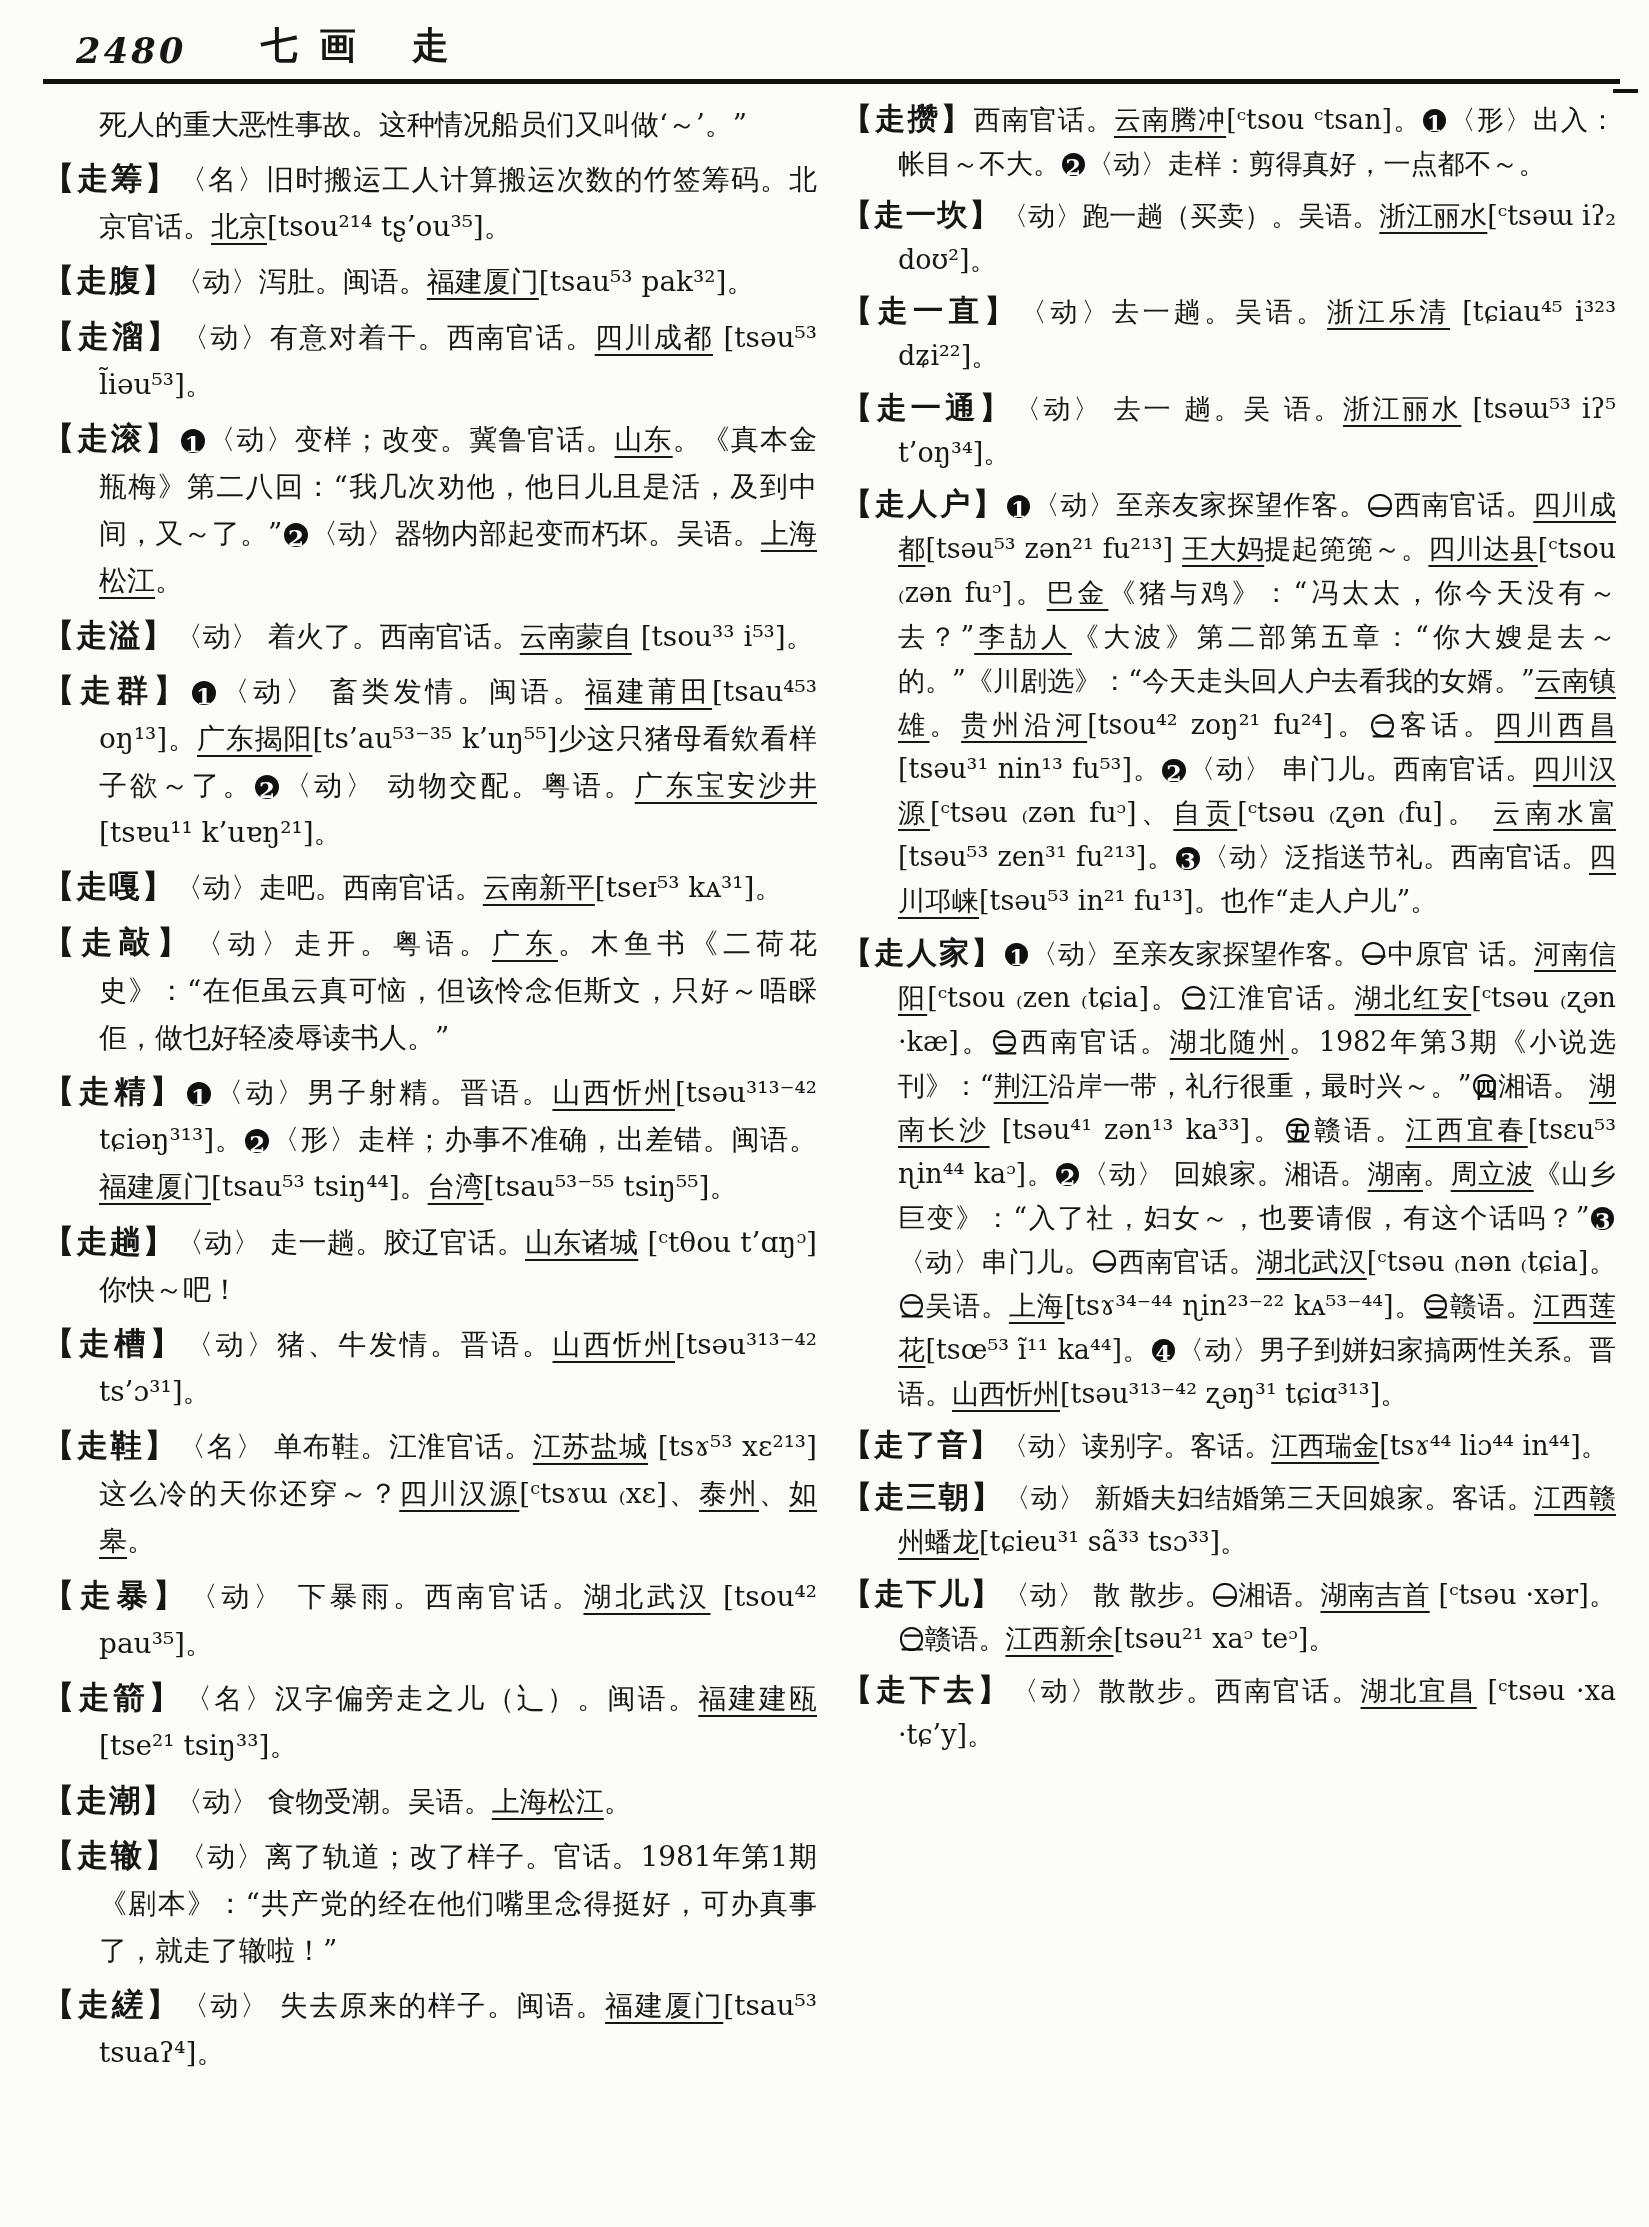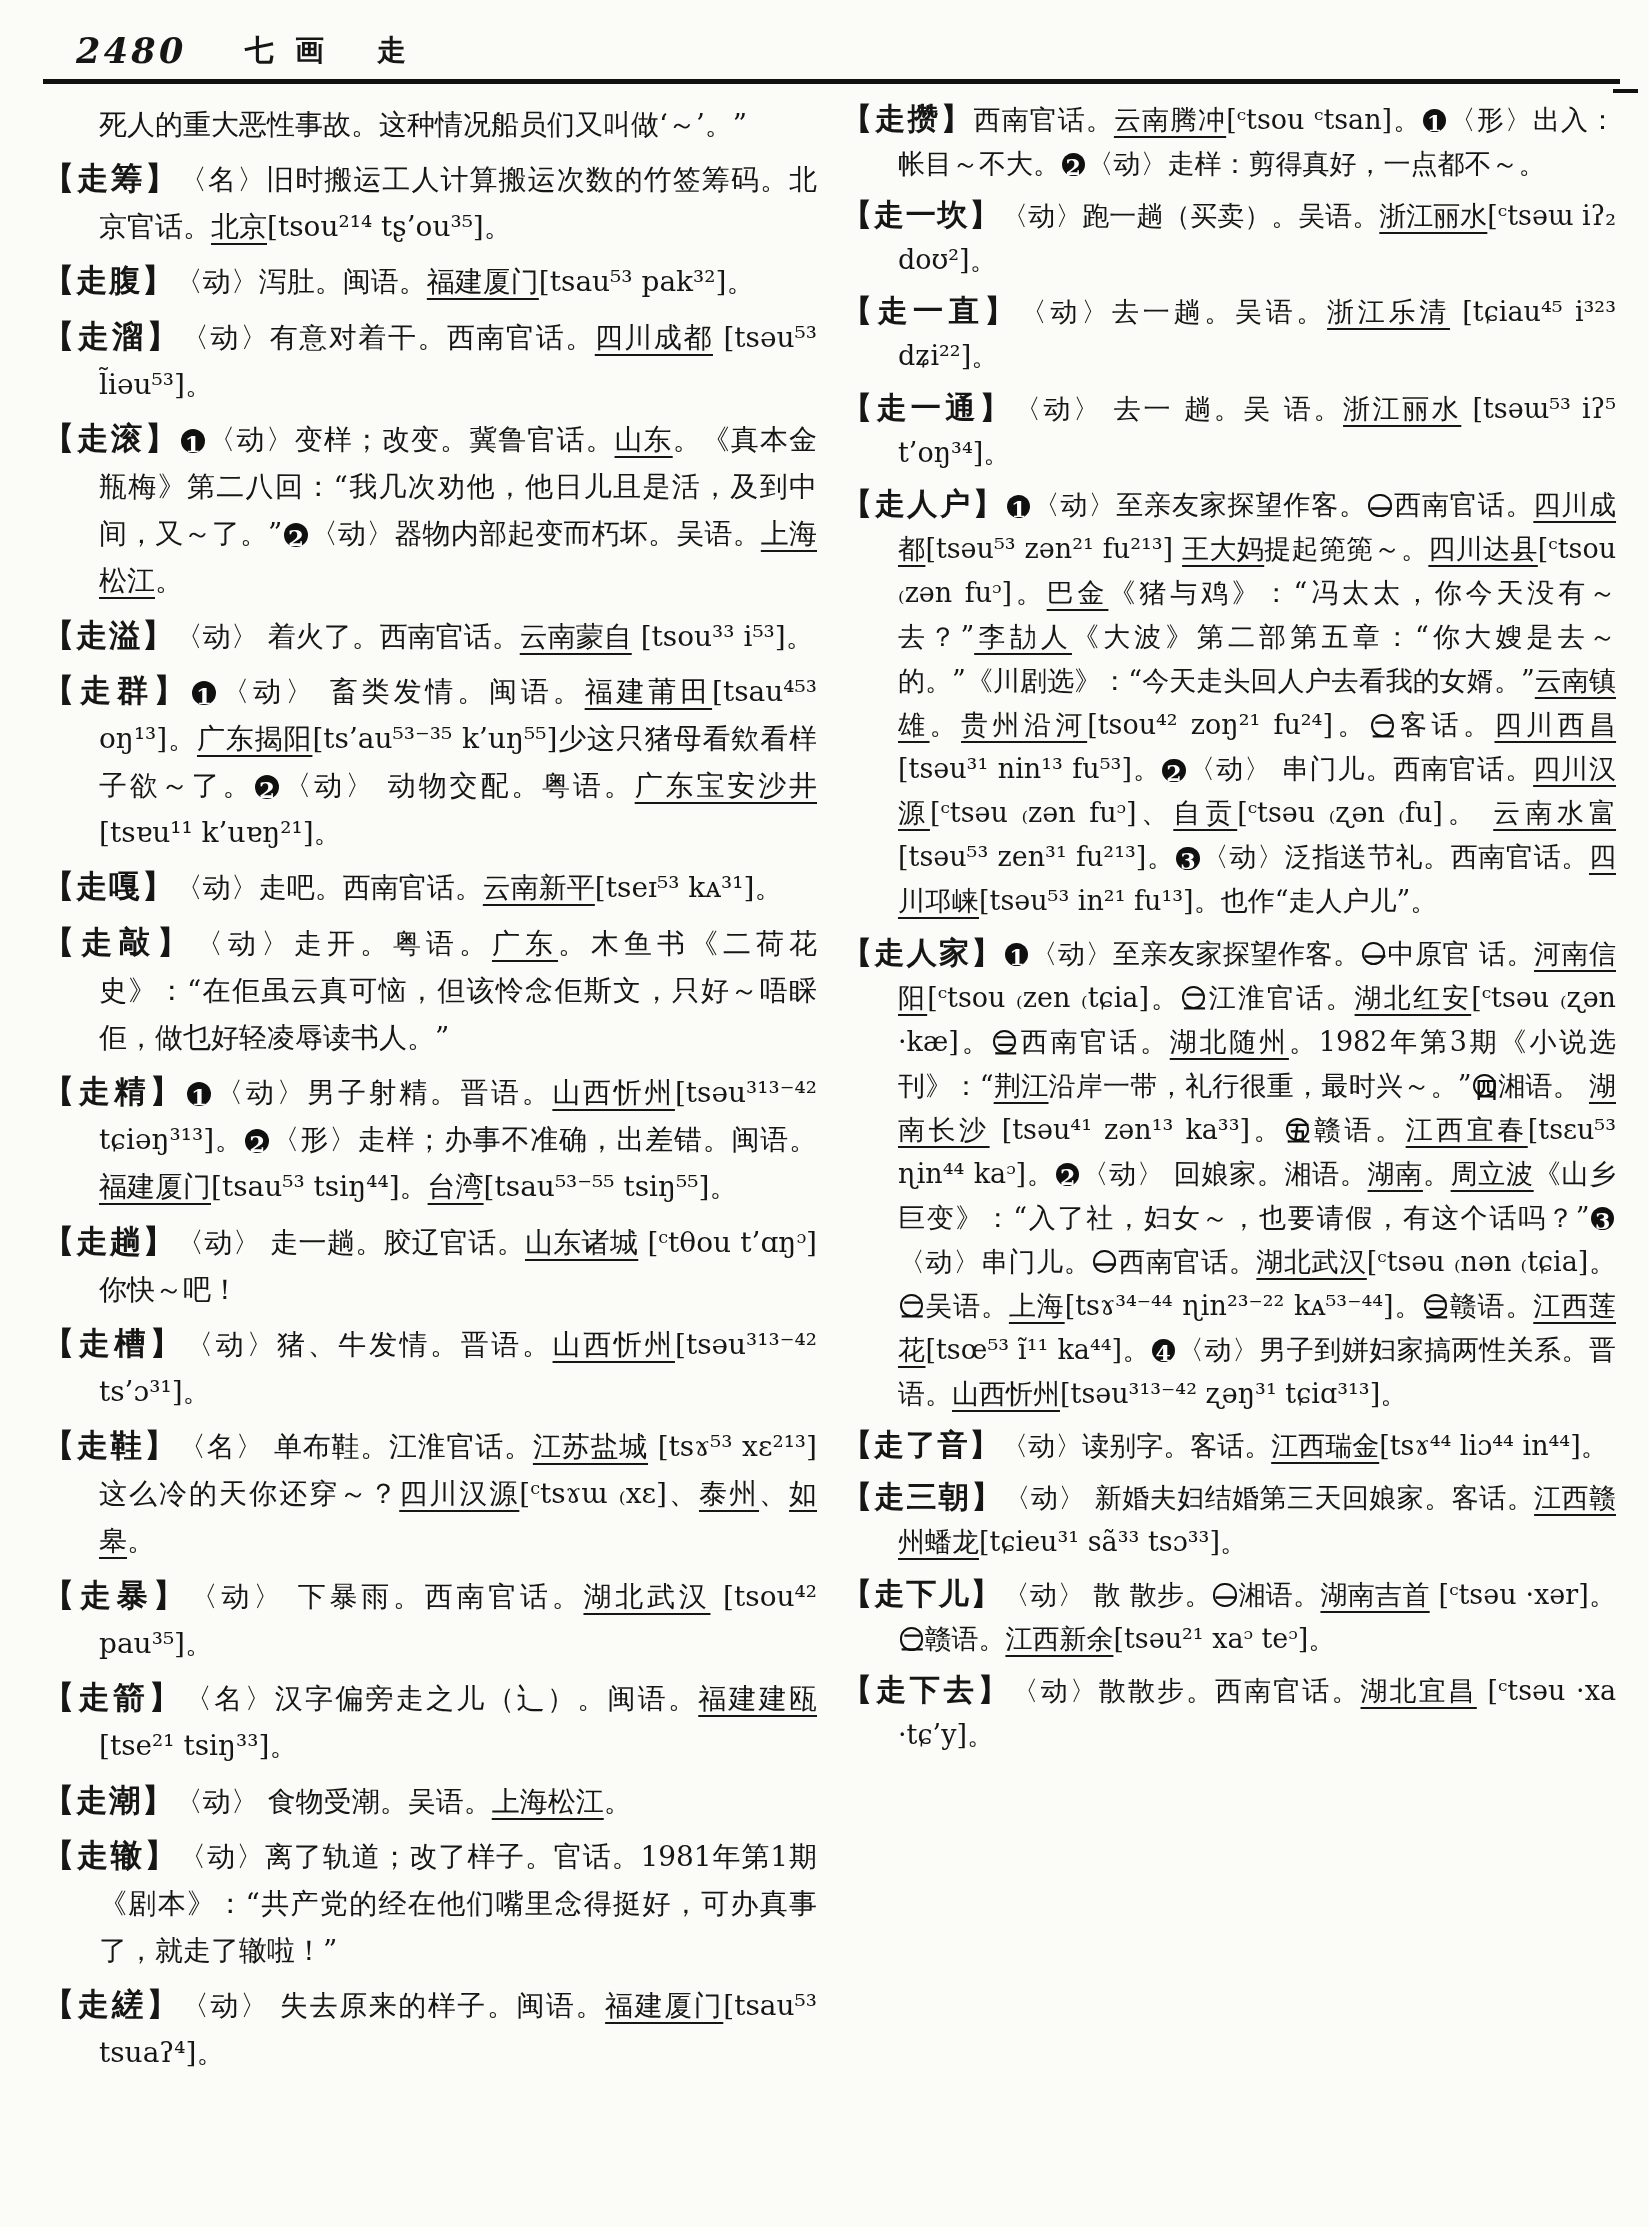--- a/index.html
+++ b/index.html
@@ -2,23 +2,23 @@
 <html style="font-size:13.2px"><head>
 <meta charset="utf-8">
 <style>
   html,body{margin:0;padding:0;}
   body{
     width:1650px;height:2227px;overflow:hidden;
     background:#fbfbf7;color:#161616;
     font-family:"DejaVu Serif","Liberation Serif",serif;
   }
   .page{position:relative;width:1650px;height:2227px;box-sizing:border-box;padding:15px 30px 0 43px;}
-  .hdr{height:56px;display:flex;align-items:flex-end;gap:58px;padding-left:33px;text-align:right;}
+  .hdr{height:56px;display:flex;align-items:flex-end;gap:74px;padding-left:33px;text-align:right;}
   .pageno{font-size:35px;font-weight:bold;font-style:italic;letter-spacing:3.3px;}
-  .section{font-size:29px;font-weight:bold;letter-spacing:21.4px;}
+  .section{font-size:37px;font-weight:bold;letter-spacing:21.4px;}
   .rule{border-top:5px solid #111;margin:8.2px 0 5px 0;position:relative;}
   .rule:after{content:"";position:absolute;right:-18px;top:5px;width:25px;border-top:4.1px solid #111;}
   .cols{display:flex;gap:25px;}
   .col{width:774px;}
   .col.l{font-size:28px;line-height:47px;}
   .col.r{font-size:27px;line-height:44px;}
   .entry{text-align:justify;padding-left:56px;text-indent:-56px;margin:7.4px 0;}
   .entry.cont{text-indent:0;margin-top:11.5px;}
   .head{font-weight:bold;font-size:1.12em;letter-spacing:1.6px;margin-top:32px;}
   .u{text-decoration:underline;text-decoration-thickness:2.1px;text-underline-offset:6.6px;}

